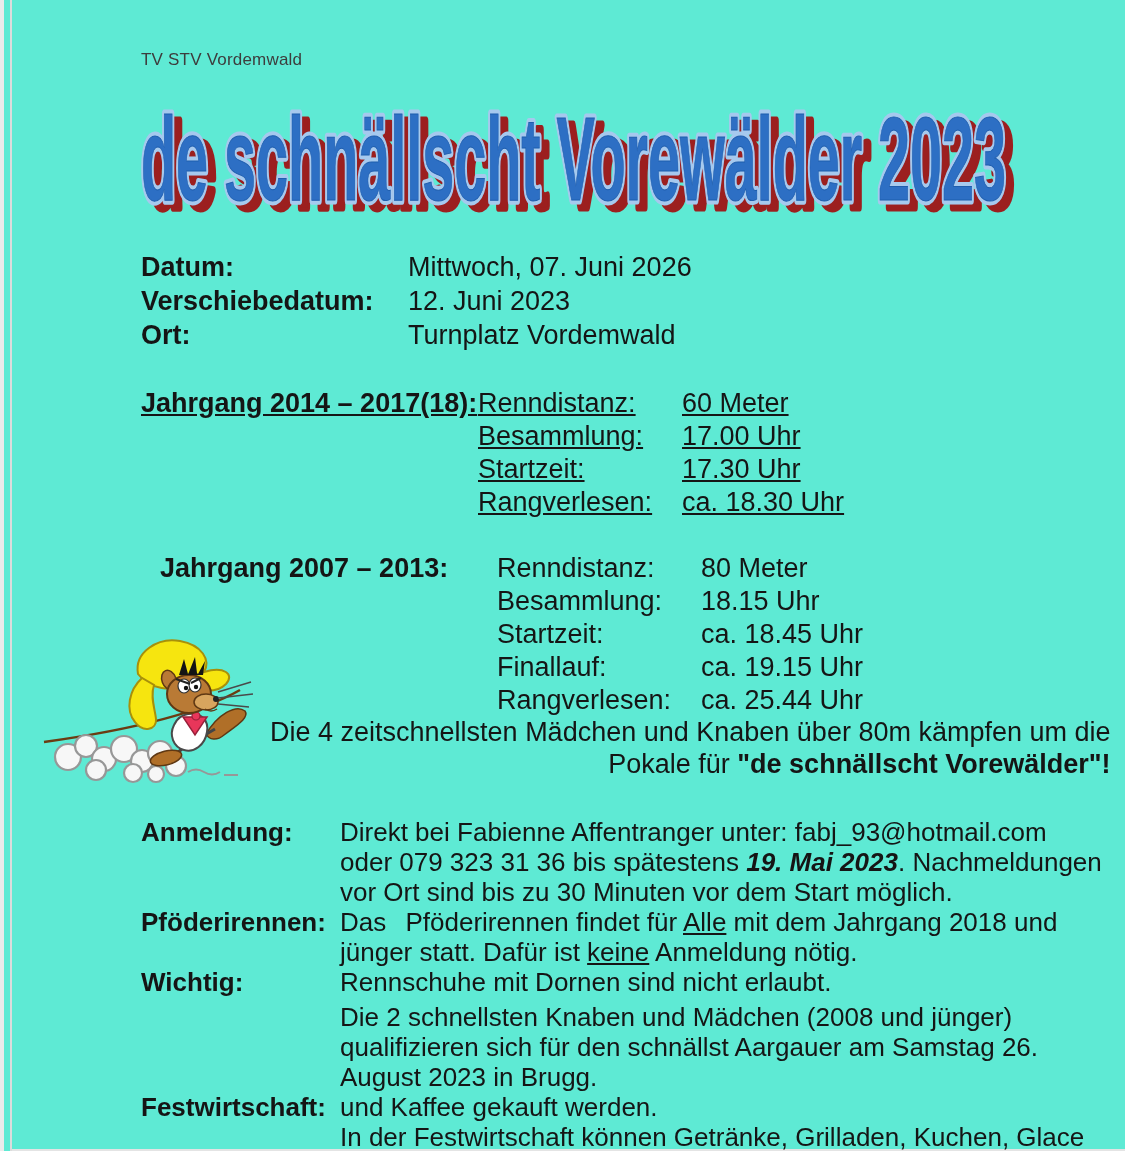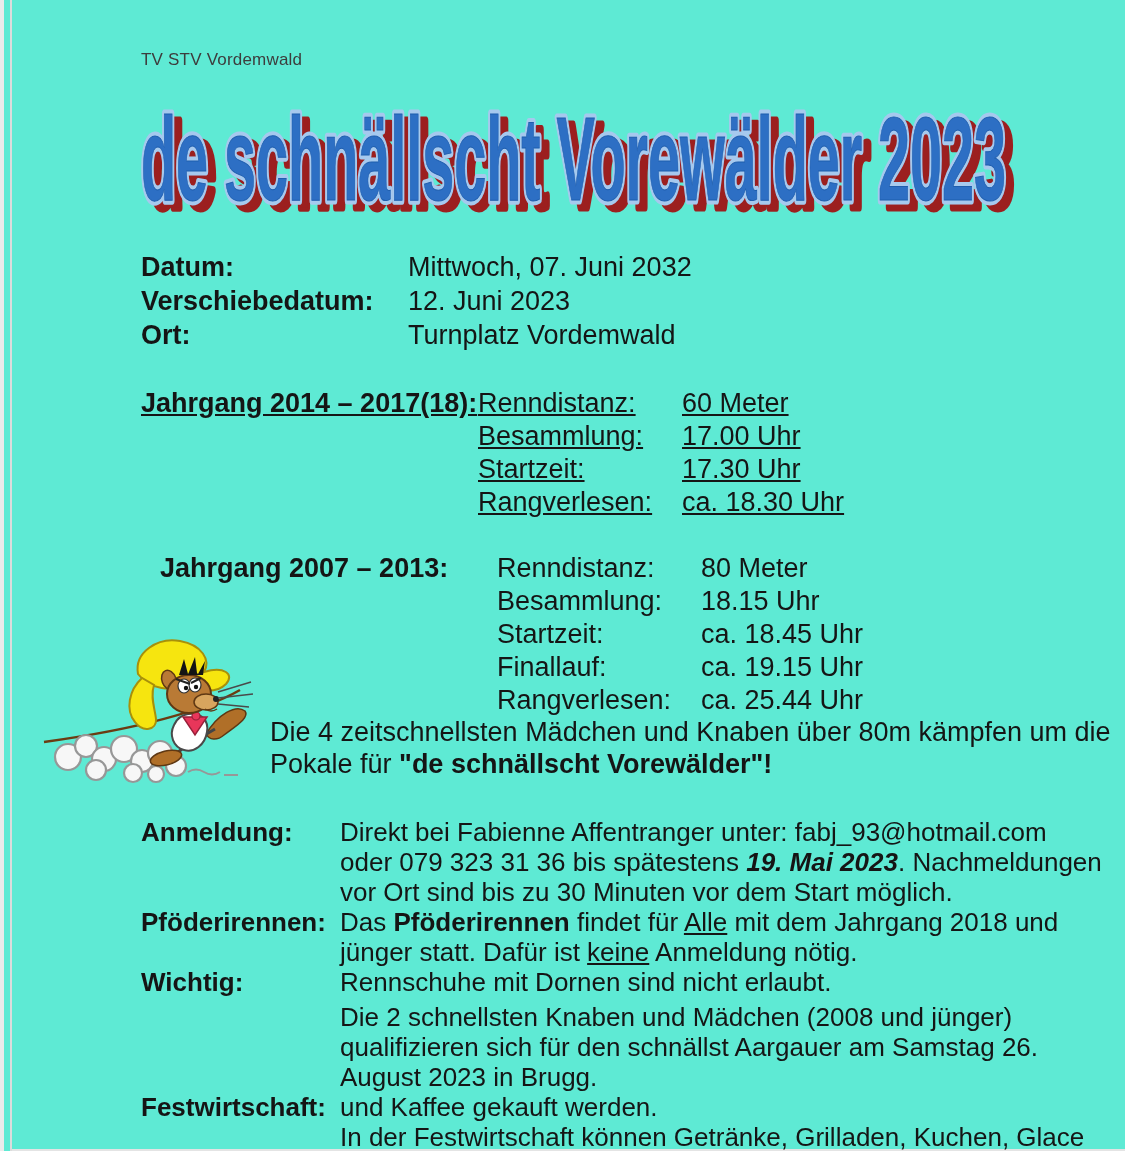--- a/index.html
+++ b/index.html
@@ -21,21 +21,21 @@
 
   .jg  { position:absolute; left:141px; font-size:27px; }
   .jg1 { top:388px;text-decoration:underline; }
   .jg2 { top:553px;margin-left:19px; }
   .jg-row   { display:flex; height:33px; }
   .jg-head  { width:337px; font-weight:bold; }
   .jg-label { width:204px; }
 
   .speedy { position:absolute; left:38px; top:622px; width:238px; height:172px; }
 
-  .trophy-note { position:absolute; left:270px; top:716px; font-size:27px; line-height:32px; }
+  .trophy-note { position:absolute; left:270px; top:716px; font-size:27px; line-height:32px;text-align:right; }
 
   .sections { position:absolute; left:141px; top:817px; font-size:26px; line-height:30px; }
   .sec-row   { display:flex; }
   .sec-label { width:199px; font-weight:bold; flex-shrink:0; }
   .sec-gap   { margin-top:5px; }
 
   .rich .rline { white-space:pre; display:block; }
 </style>
 </head>
 <body>
@@ -51,21 +51,21 @@
     <svg width="905" height="140" viewBox="0 0 905 140">
       <text x="15" y="106" font-family="Liberation Sans, sans-serif" font-weight="bold" font-size="119" textLength="865" lengthAdjust="spacingAndGlyphs" transform="translate(8,7)" fill="#9c1f1f" stroke="#9c1f1f" stroke-width="9" stroke-linejoin="round" paint-order="stroke">de schnällscht Vorewälder 2023</text>
       <text x="15" y="106" font-family="Liberation Sans, sans-serif" font-weight="bold" font-size="119" textLength="865" lengthAdjust="spacingAndGlyphs" fill="#a6c9ee" stroke="#a6c9ee" stroke-width="9" stroke-linejoin="round" paint-order="stroke">de schnällscht Vorewälder 2023</text>
       <text x="15" y="106" font-family="Liberation Sans, sans-serif" font-weight="bold" font-size="119" textLength="865" lengthAdjust="spacingAndGlyphs" stroke="#1f5eae" stroke-width="1" fill="#2d6fc4">de schnällscht Vorewälder 2023</text>
     </svg>
   </div>
 
   <div class="info">
     <div class="info-row">
       <div class="info-label">Datum:</div>
-      <div class="info-value">Mittwoch, 07. Juni 2032</div>
+      <div class="info-value">Mittwoch, 07. Juni 2026</div>
     </div>
     <div class="info-row">
       <div class="info-label">Verschiebedatum:</div>
       <div class="info-value">12. Juni 2023</div>
     </div>
     <div class="info-row">
       <div class="info-label">Ort:</div>
       <div class="info-value">Turnplatz Vordemwald</div>
     </div>
   </div>
@@ -184,21 +184,21 @@
       <div class="sec-label">Anmeldung:</div>
       <div class="sec-body rich">
           <div class="rline"><span>Direkt bei Fabienne Affentranger unter: fabj_93@hotmail.com</span></div>
           <div class="rline"><span>oder 079 323 31 36 bis spätestens </span><span style="font-weight: bold; font-style: italic;">19. Mai 2023</span><span>. Nachmeldungen</span></div>
           <div class="rline"><span>vor Ort sind bis zu 30 Minuten vor dem Start möglich.</span></div>
         </div>
     </div>
     <div class="sec-row">
       <div class="sec-label">Pföderirennen:</div>
       <div class="sec-body rich">
-          <div class="rline"><span>Das </span><span style="font-weight: bold;">Pföderirennen</span><span> findet für </span><span style="text-decoration: underline;">Alle</span><span> mit dem Jahrgang 2018 und</span></div>
+          <div class="rline"><span>Das </span><span style="font-weight: normal; margin-left: 12px;">Pföderirennen</span><span> findet für </span><span style="text-decoration: underline;">Alle</span><span> mit dem Jahrgang 2018 und</span></div>
           <div class="rline"><span>jünger statt. Dafür ist </span><span style="text-decoration: underline;">keine</span><span> Anmeldung nötig.</span></div>
         </div>
     </div>
     <div class="sec-row">
       <div class="sec-label">Wichtig:</div>
       <div class="sec-body rich">
           <div class="rline"><span>Rennschuhe mit Dornen sind nicht erlaubt.</span></div>
         </div>
     </div>
     <div class="sec-row sec-gap">

